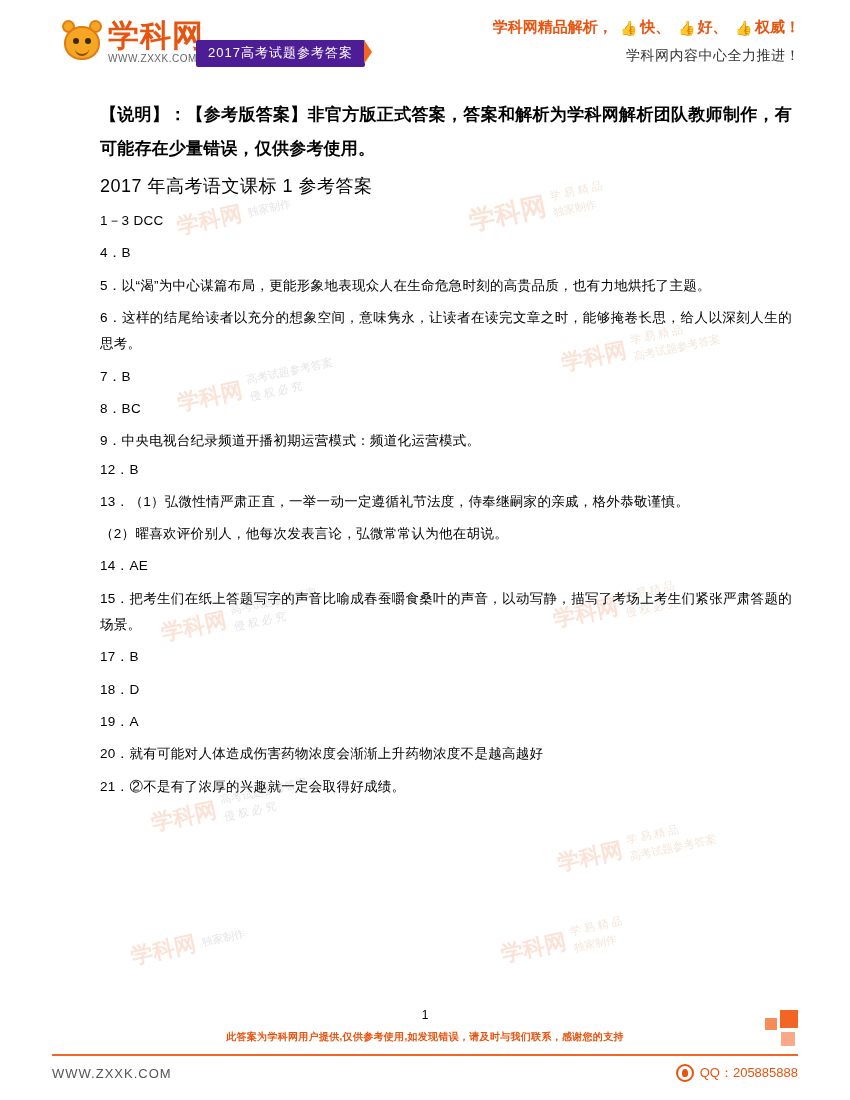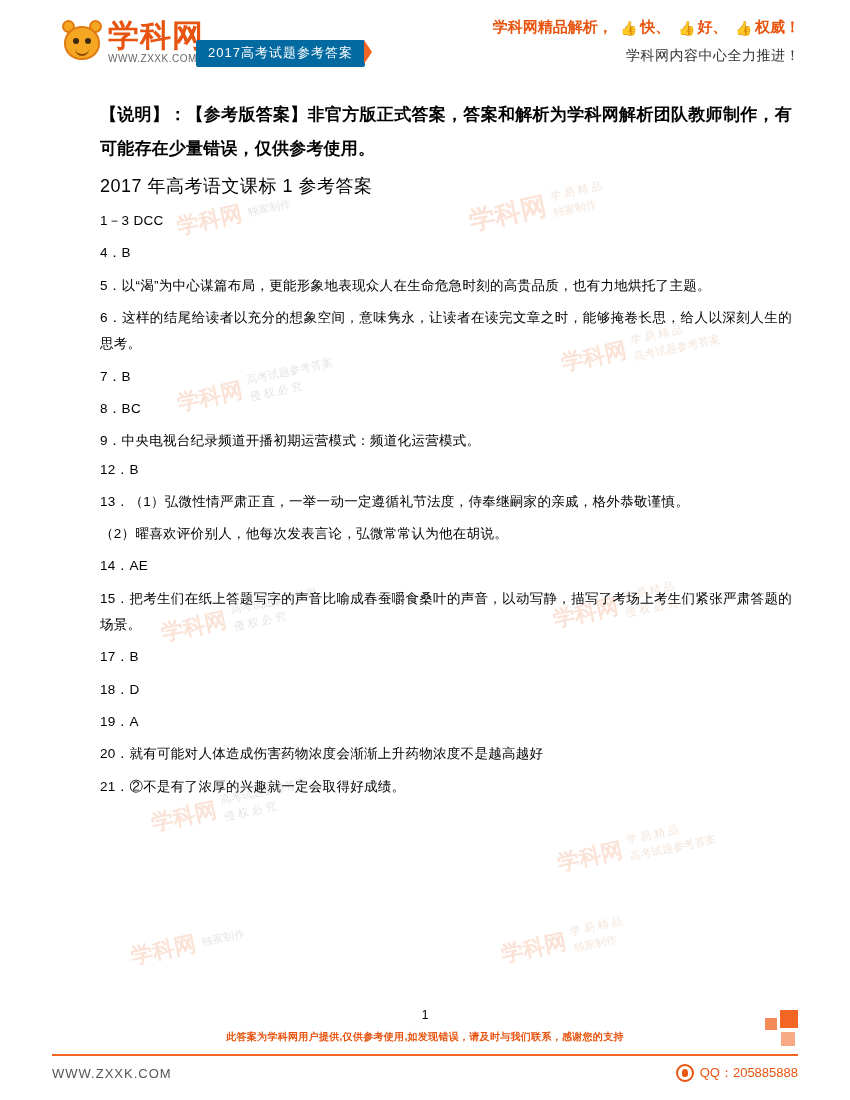--- a/index.html
+++ b/index.html
@@ -88,21 +88,21 @@
     font-size: 10px;
     color: #666;
     letter-spacing: 0.5px;
     margin-top: 3px;
     font-family: "Liberation Sans", sans-serif;
   }
   .header-ribbon {
     position: absolute;
     left: 196px;
     top: 40px;
-    background: #0369a1;
+    background: #4c1d95;
     color: #ffffff;
     font-size: 13px;
     padding: 4px 12px 5px 12px;
     letter-spacing: 1px;
     border-radius: 2px;
   }
   .header-ribbon::after {
     content: "";
     position: absolute;
     right: -7px;

